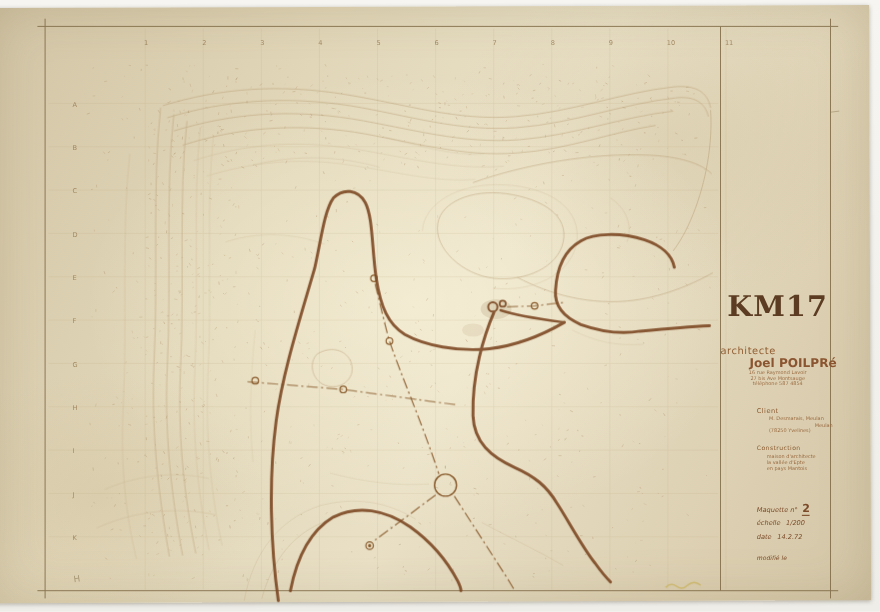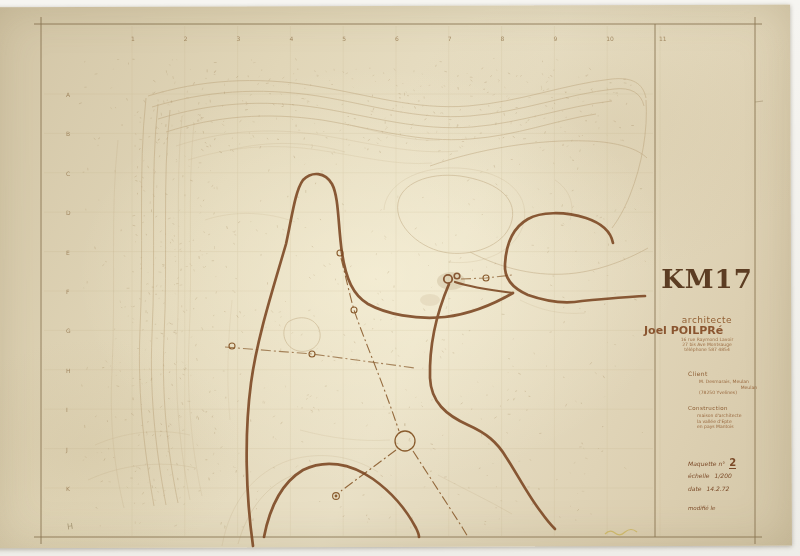--- a/index.html
+++ b/index.html
@@ -15,22 +15,22 @@
       linear-gradient(115deg,#d2c5a6,#e1d6b8 30%,#e9e0c6 55%,#dccfb1 85%,#d3c6a7);
     box-shadow:0 1px 4px rgba(60,50,30,.35), inset 0 0 46px rgba(120,100,60,.22);
   }
   .content{position:absolute;left:0;top:0;width:800px;height:452px;}
   svg{position:absolute;left:0;top:0;}
   
   .tb{position:absolute;color:#7c4a26;}
   .km{left:655px;top:264px;width:104px;text-align:center;
       font-family:"DejaVu Serif",serif;font-weight:bold;font-size:26px;
       letter-spacing:1px;color:#5c3d23;}
-  .arch-role{left:655px;top:315px;width:104px;text-align:center;font-size:9px;color:#925f33;letter-spacing:.5px;}
-  .arch-name{left:644px;top:324px;width:104px;text-align:left;font-size:11px;font-weight:bold;color:#8a5530;}
+  .arch-role{left:655px;top:315px;width:104px;text-align:left;font-size:9px;color:#925f33;letter-spacing:.5px;}
+  .arch-name{left:669px;top:324px;width:104px;text-align:center;font-size:11px;font-weight:bold;color:#8a5530;}
   .arch-addr{left:655px;top:337px;width:104px;text-align:center;font-size:4.5px;line-height:5.2px;color:#9a6a40;opacity:.95;}
   .sec-h{font-size:6px;color:#8a5a30;letter-spacing:.4px;}
   .client-h{left:688px;top:370px;}
   .client-lines{left:699px;top:379px;width:58px;font-size:4.5px;line-height:5.6px;color:#9a6a40;}
   .client-lines div:nth-child(2){text-align:right;}
   .constr-h{left:688px;top:405px;font-size:5.5px;}
   .constr-lines{left:697px;top:413px;width:58px;font-size:4.5px;line-height:5.6px;color:#9a6a40;}
   .notes{left:688px;top:429px;width:70px;font-size:6.5px;line-height:7.4px;
          font-style:italic;color:#7b4a28;}
   .note-row{position:absolute;left:688px;font-size:6px;font-style:italic;color:#7b4a28;white-space:nowrap;}

